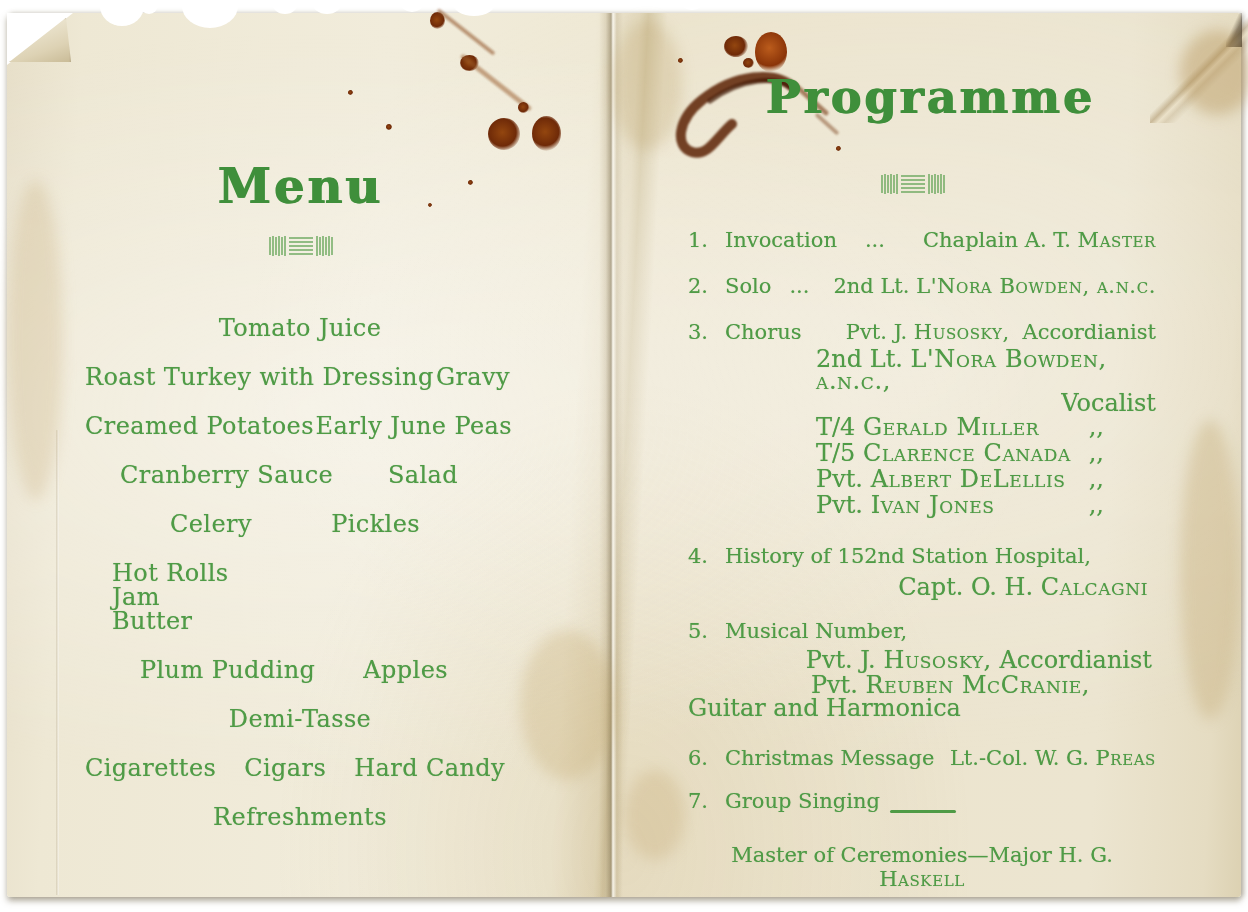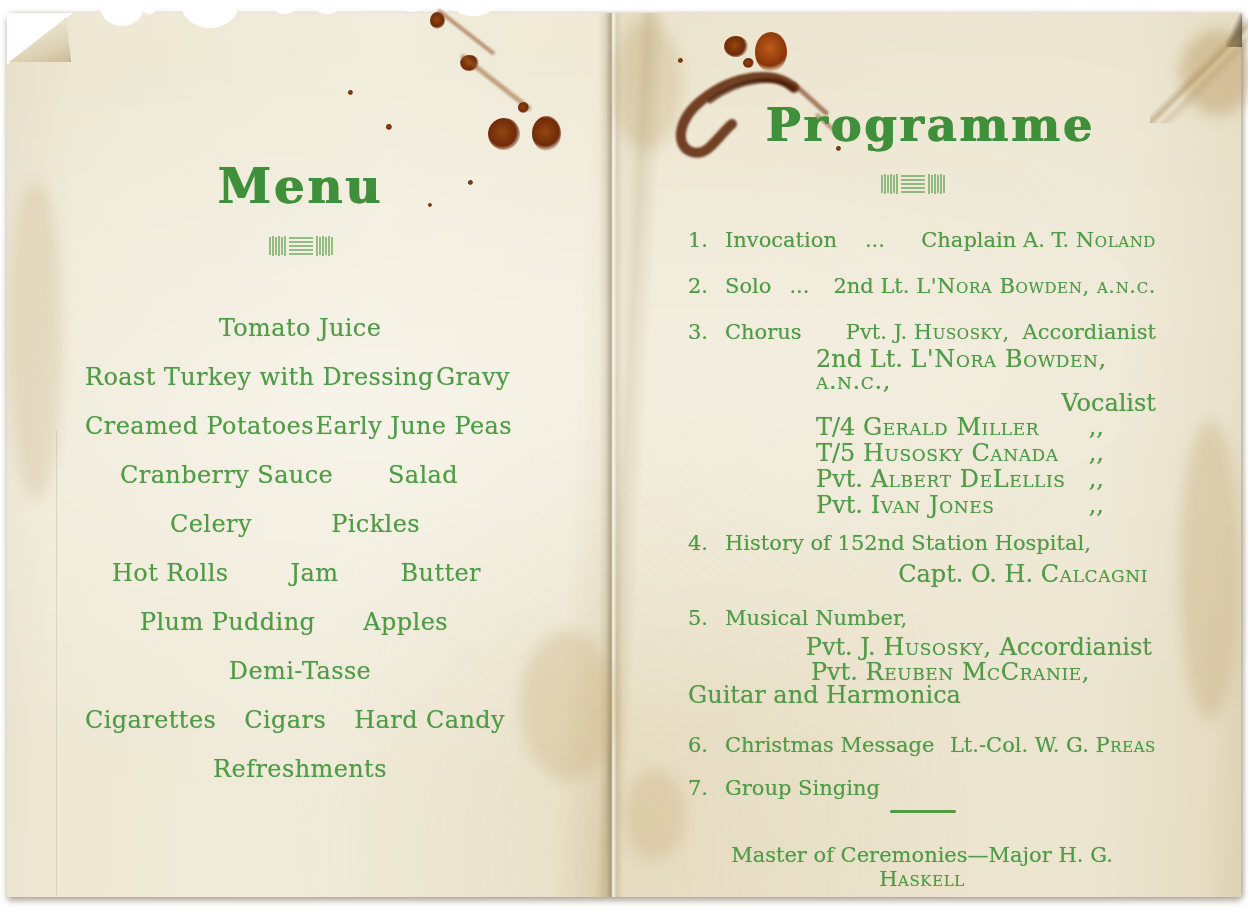--- a/index.html
+++ b/index.html
@@ -149,21 +149,21 @@
       <span data-name="menu-item-label">Early June Peas</span>
       </div>
     <div class="mrow" style="margin-left:35px;margin-right:57px;" data-name="menu-row">
       <span data-name="menu-item-label">Cranberry Sauce</span>
       <span data-name="menu-item-label">Salad</span>
       </div>
     <div class="mrow" style="margin-left:85px;margin-right:95px;" data-name="menu-row">
       <span data-name="menu-item-label">Celery</span>
       <span data-name="menu-item-label">Pickles</span>
       </div>
-    <div class="mrow" style="margin-left:27px;margin-right:34px;" data-name="menu-row">
+    <div class="mrow" style="margin-left:27px;margin-right:26px;flex-direction:column;" data-name="menu-row">
       <span data-name="menu-item-label">Hot Rolls</span>
       <span data-name="menu-item-label">Jam</span>
       <span data-name="menu-item-label">Butter</span>
       </div>
     <div class="mrow" style="margin-left:55px;margin-right:67px;" data-name="menu-row">
       <span data-name="menu-item-label">Plum Pudding</span>
       <span data-name="menu-item-label">Apples</span>
       </div>
     <div class="mrow center" data-name="menu-row">
         <span data-name="menu-item-label">Demi-Tasse</span>
@@ -171,21 +171,21 @@
     <div class="mrow" style="margin-top:6px;margin-right:10px;" data-name="menu-row">
       <span data-name="menu-item-label">Cigarettes</span>
       <span data-name="menu-item-label">Cigars</span>
       <span data-name="menu-item-label">Hard Candy</span>
       </div>
     <div class="mrow center" data-name="menu-row">
         <span data-name="menu-item-label">Refreshments</span>
       </div>
   </div>
 
-  <div class="page-title z-text" style="left:740px;top:98px;width:380px;font-size:46px;" data-name="programme-page-title">Programme</div>
+  <div class="page-title z-text" style="left:740px;top:70px;width:380px;font-size:46px;" data-name="programme-page-title">Programme</div>
 
   <svg class="ornament z-text" style="left:880px;top:172px;" width="66" height="24" viewBox="0 0 66 24" data-name="fleuron-ornament-icon">
     <g stroke="#5aa04e" stroke-width="1.4" opacity=".9">
       <line x1="2" y1="3" x2="2" y2="21"></line>
         <line x1="5" y1="2" x2="5" y2="22"></line>
         <line x1="8" y1="3" x2="8" y2="21"></line>
         <line x1="11" y1="2" x2="11" y2="22"></line>
         <line x1="14" y1="3" x2="14" y2="21"></line>
         <line x1="17" y1="2" x2="17" y2="22"></line>
       <line x1="21" y1="4" x2="45" y2="4"></line>
@@ -203,21 +203,21 @@
   </svg>
 
   <div class="prog green z-text" data-name="programme-item-list">
 
     <div class="pitem" style="margin-bottom:22px;" data-name="programme-item">
       <span class="pnum" data-name="programme-item-number">1.</span>
       <span data-name="programme-item-title">Invocation</span>
       <span style="margin-left:28px;" data-name="leader-dots">...</span>
       <span class="pright" data-name="programme-performer">
         <span data-name="performer-prefix">Chaplain A. T.</span>
-        <span class="sc" data-name="performer-name">Noland</span>
+        <span class="sc" data-name="performer-name">Master</span>
       </span>
     </div>
 
     <div class="pitem" style="margin-bottom:22px;" data-name="programme-item">
       <span class="pnum" data-name="programme-item-number">2.</span>
       <span data-name="programme-item-title">Solo</span>
       <span style="margin-left:18px;" data-name="leader-dots">...</span>
       <span class="pright" data-name="programme-performer">
         <span data-name="performer-prefix">2nd Lt.</span>
         <span class="sc" data-name="performer-name">L'Nora Bowden, a.n.c.</span>
@@ -238,28 +238,28 @@
       <span class="sc" data-name="performer-name">L'Nora Bowden, a.n.c.,</span>
     </div>
     <div class="sub" style="text-align:right;margin-left:0;" data-name="programme-subline">
       <span data-name="performer-role">Vocalist</span>
     </div>
     <div class="sub ditto-row" style="margin-top:2px;margin-bottom:4px;" data-name="programme-subline">
       <span data-name="chorus-member"><span data-name="performer-prefix">T/4</span> <span class="sc" data-name="performer-name">Gerald Miller</span></span>
       <span data-name="ditto-mark">,,</span>
     </div>
     <div class="sub ditto-row" style="margin-bottom:4px;" data-name="programme-subline">
-      <span data-name="chorus-member"><span data-name="performer-prefix">T/5</span> <span class="sc" data-name="performer-name">Husosky Canada</span></span>
+      <span data-name="chorus-member"><span data-name="performer-prefix">T/5</span> <span class="sc" data-name="performer-name">Clarence Canada</span></span>
       <span data-name="ditto-mark">,,</span>
     </div>
     <div class="sub ditto-row" style="margin-bottom:4px;" data-name="programme-subline">
       <span data-name="chorus-member"><span data-name="performer-prefix">Pvt.</span> <span class="sc" data-name="performer-name">Albert DeLellis</span></span>
       <span data-name="ditto-mark">,,</span>
     </div>
-    <div class="sub ditto-row" style="margin-bottom:15px;" data-name="programme-subline">
+    <div class="sub ditto-row" style="margin-bottom:28px;" data-name="programme-subline">
       <span data-name="chorus-member"><span data-name="performer-prefix">Pvt.</span> <span class="sc" data-name="performer-name">Ivan Jones</span></span>
       <span data-name="ditto-mark">,,</span>
     </div>
 
     <div class="pitem" style="margin-bottom:8px;" data-name="programme-item">
       <span class="pnum" data-name="programme-item-number">4.</span>
       <span data-name="programme-item-title">History of 152nd Station Hospital,</span>
     </div>
     <div class="sub" style="text-align:right;margin-left:0;padding-right:8px;margin-bottom:21px;" data-name="programme-subline">
       <span data-name="performer-prefix">Capt. O. H.</span>

